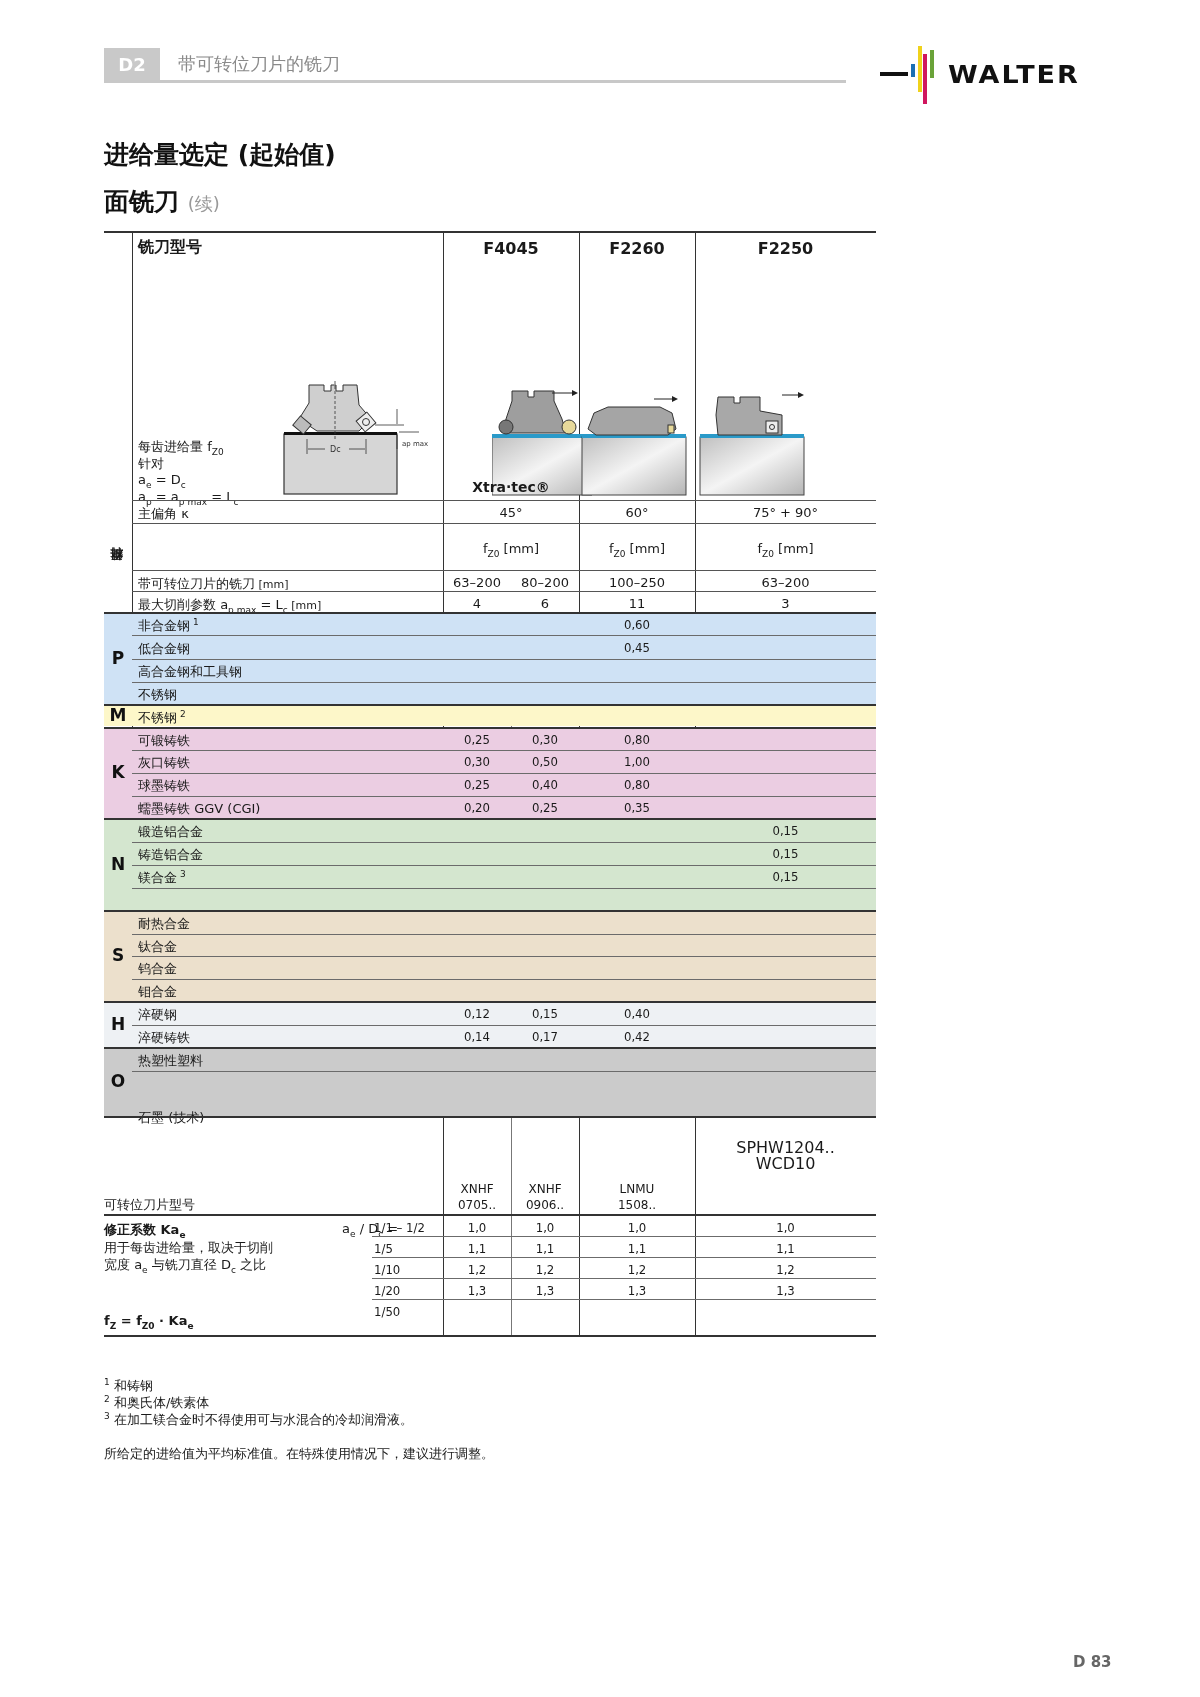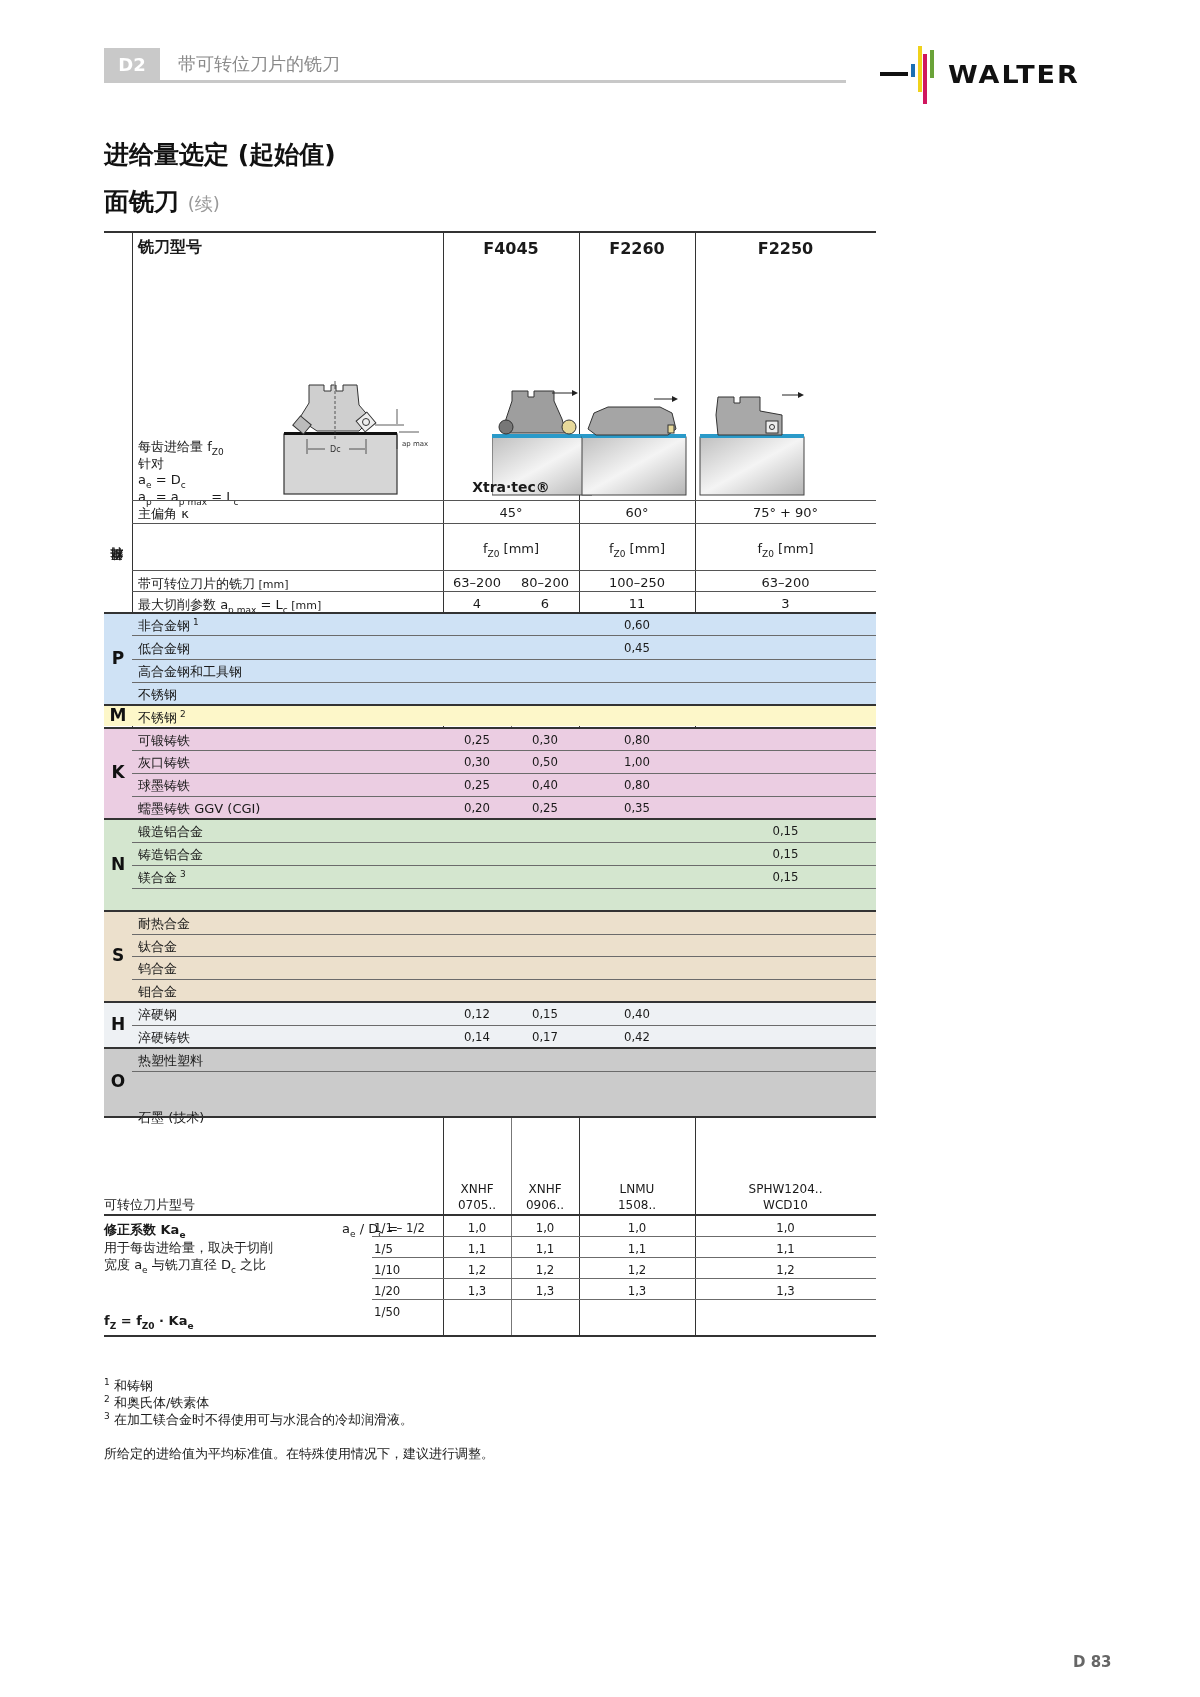--- a/index.html
+++ b/index.html
@@ -340,21 +340,21 @@
       <div>0705..</div>
     </div>
   <div class="cell-text ctr" style="left:407px; width:68px; top:950px; line-height:16px; font-size:12px;">
       <div>XNHF</div>
       <div>0906..</div>
     </div>
   <div class="cell-text ctr" style="left:475px; width:116px; top:950px; line-height:16px; font-size:12px;">
       <div>LNMU</div>
       <div>1508..</div>
     </div>
-  <div class="cell-text ctr" style="left:591px; width:181px; top:950px; line-height:16px; font-size:12px;">
+  <div class="cell-text ctr" style="left:591px; width:181px; top:909px; line-height:16px; font-size:16px;">
       <div>SPHW1204..</div>
       <div>WCD10</div>
     </div>
   <div class="line-hb" style="left:0; top:983px; width:772px;"></div>
 
   <div class="cell-text" style="left:0; top:990px; font-weight:bold;"><span>修正系数 Ka</span><span class="sub">e</span></div>
   <div class="cell-text" style="left:0; top:1008px;">用于每齿进给量，取决于切削</div>
   <div class="cell-text" style="left:0; top:1025px;"><span>宽度 a</span><span class="sub">e</span><span> 与铣刀直径 D</span><span class="sub">c</span><span> 之比</span></div>
   <div class="cell-text" style="left:238px; top:990px;"><span>a</span><span class="sub">e</span><span> / D</span><span class="sub">c</span><span> =</span></div>
   <div class="cell-text" style="left:0; top:1082px; font-weight:bold;"><span>f</span><span class="sub">Z</span><span> = f</span><span class="sub">Z0</span><span> · Ka</span><span class="sub">e</span></div>

